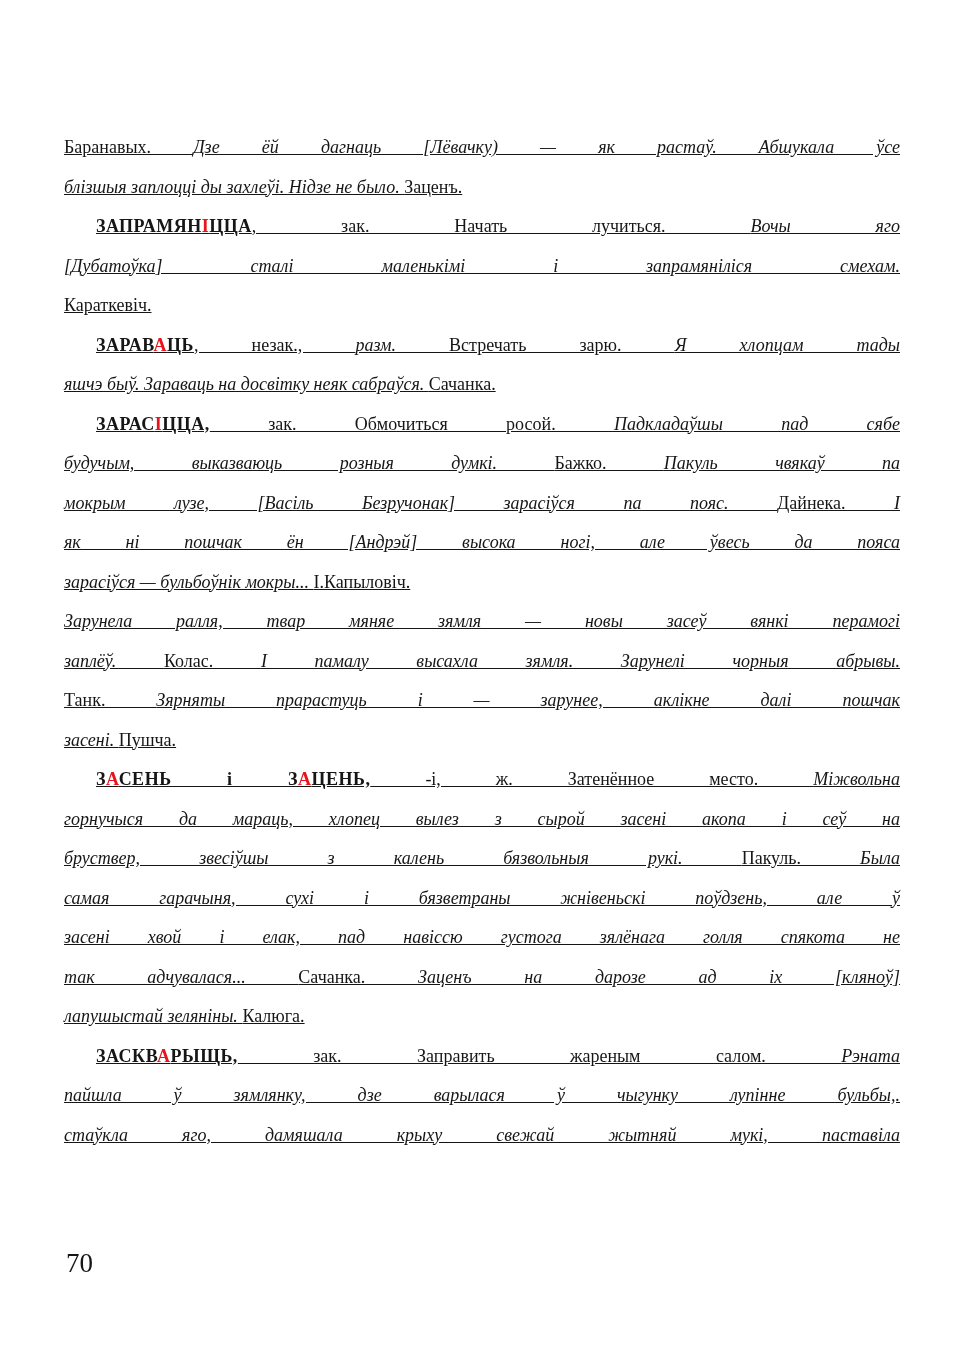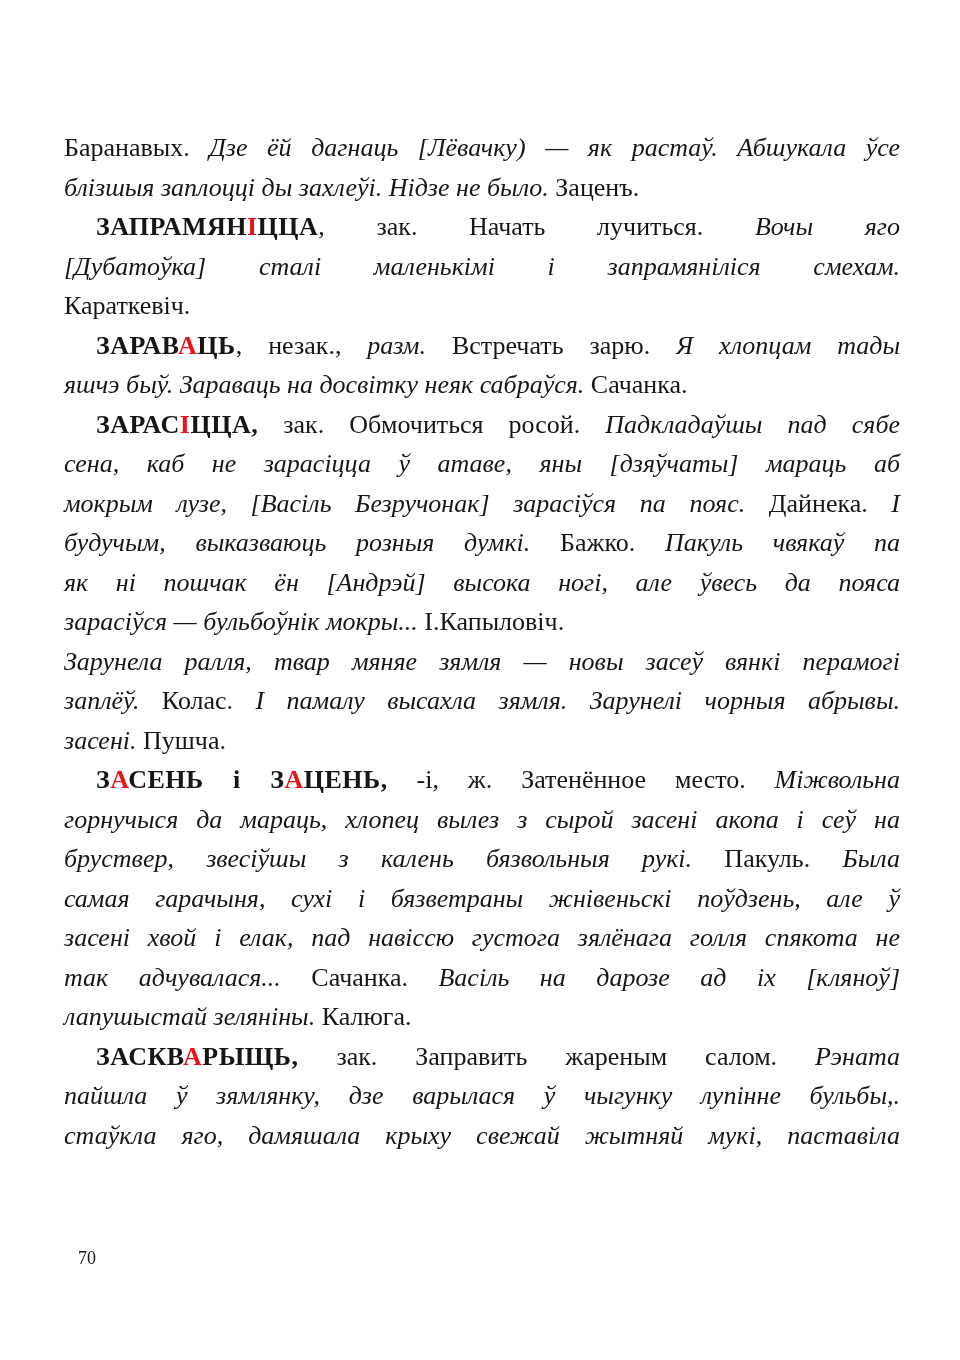--- a/index.html
+++ b/index.html
@@ -10,40 +10,41 @@
     background: #ffffff;
     font-family: "Liberation Serif", serif;
     color: #161616;
     overflow: hidden;
   }
   .text-block {
     position: absolute;
     left: 64px;
     top: 128px;
     width: 836px;
-    font-size: 26px;
+    font-size: 18px;
     line-height: 39.5px;
+    text-decoration: underline;
   }
   .paragraph { margin: 0; }
   .line {
     text-align: justify;
     text-align-last: justify;
     white-space: normal;
   }
   .line.end { text-align-last: left; }
   .line.indent { text-indent: 32px; }
   .rp { font-style: normal; }
   .ri { font-style: italic; }
   .rb { font-weight: bold; letter-spacing: 0.5px; }
   .red { color: var(--accent-red, #e8131b); }
   .page-number {
     position: absolute;
-    left: 78px;
+    left: 66px;
     top: 1248px;
-    font-size: 18px;
+    font-size: 27px;
     color: #161616;
   }
 </style>
 </head>
 <body>
 
 <div class="page" style="background: rgb(255, 255, 255); color: rgb(22, 22, 22);">
   <div class="text-block">
       <div class="paragraph">
         <div class="line"><span class="rp">Баранавых. </span><span class="ri">Дзе ёй дагнаць [Лёвачку) — як растаў. Абшукала ўсе</span></div>
@@ -53,38 +54,38 @@
         <div class="line indent"><span class="rb">ЗАПРАМЯН</span><span class="rb red">І</span><span class="rb">ЦЦА</span><span class="rp">, зак. Начать лучиться. </span><span class="ri">Вочы яго</span></div>
         <div class="line"><span class="ri">[Дубатоўка] сталі маленькімі і запрамяніліся смехам.</span></div>
         <div class="line end"><span class="rp">Караткевіч.</span></div>
       </div>
       <div class="paragraph">
         <div class="line indent"><span class="rb">ЗАРАВ</span><span class="rb red">А</span><span class="rb">ЦЬ</span><span class="rp">, незак., </span><span class="ri">разм. </span><span class="rp">Встречать зарю. </span><span class="ri">Я хлопцам тады</span></div>
         <div class="line end"><span class="ri">яшчэ быў. Зараваць на досвітку неяк сабраўся. </span><span class="rp">Сачанка.</span></div>
       </div>
       <div class="paragraph">
         <div class="line indent"><span class="rb">ЗАРАС</span><span class="rb red">І</span><span class="rb">ЦЦА,</span><span class="rp"> зак. Обмочиться росой. </span><span class="ri">Падкладаўшы пад сябе</span></div>
-        <div class="line"><span class="ri">сена, каб не зарасіцца ў атаве, яны [дзяўчаты] мараць аб</span></div>
+        <div class="line"><span class="ri">будучым, выказваюць розныя думкі. </span><span class="rp">Бажко. </span><span class="ri">Пакуль чвякаў па</span></div>
         <div class="line"><span class="ri">мокрым лузе, [Васіль Безручонак] зарасіўся па пояс. </span><span class="rp">Дайнека. </span><span class="ri">І</span></div>
-        <div class="line"><span class="ri">будучым, выказваюць розныя думкі. </span><span class="rp">Бажко. </span><span class="ri">Пакуль чвякаў па</span></div>
         <div class="line"><span class="ri">як ні пошчак ён [Андрэй] высока ногі, але ўвесь да пояса</span></div>
         <div class="line end"><span class="ri">зарасіўся — бульбоўнік мокры... </span><span class="rp">І.Капыловіч.</span></div>
       </div>
       <div class="paragraph">
         <div class="line"><span class="ri">Зарунела ралля, твар мяняе зямля — новы засеў вянкі перамогі</span></div>
         <div class="line"><span class="ri">заплёў. </span><span class="rp">Колас. </span><span class="ri">І памалу высахла зямля. Зарунелі чорныя абрывы.</span></div>
+        <div class="line"><span class="rp">Танк. </span><span class="ri">Зярняты прарастуць і — зарунее, аклікне далі пошчак</span></div>
         <div class="line end"><span class="ri">засені. </span><span class="rp">Пушча.</span></div>
       </div>
       <div class="paragraph">
         <div class="line indent"><span class="rb">З</span><span class="rb red">А</span><span class="rb">СЕНЬ і З</span><span class="rb red">А</span><span class="rb">ЦЕНЬ,</span><span class="rp"> -і, ж. Затенённое место. </span><span class="ri">Міжвольна</span></div>
         <div class="line"><span class="ri">горнучыся да мараць, хлопец вылез з сырой засені акопа і сеў на</span></div>
         <div class="line"><span class="ri">бруствер, звесіўшы з калень бязвольныя рукі. </span><span class="rp">Пакуль. </span><span class="ri">Была</span></div>
         <div class="line"><span class="ri">самая гарачыня, сухі і бязветраны жнівеньскі поўдзень, але ў</span></div>
         <div class="line"><span class="ri">засені хвой і елак, пад навіссю густога зялёнага голля спякота не</span></div>
-        <div class="line"><span class="ri">так адчувалася... </span><span class="rp">Сачанка. </span><span class="ri">Васіль на дарозе ад іх [кляноў]</span></div>
+        <div class="line"><span class="ri">так адчувалася... </span><span class="rp">Сачанка. </span><span class="ri">Заценъ на дарозе ад іх [кляноў]</span></div>
         <div class="line end"><span class="ri">лапушыстай зеляніны. </span><span class="rp">Калюга.</span></div>
       </div>
       <div class="paragraph">
         <div class="line indent"><span class="rb">ЗАСКВ</span><span class="rb red">А</span><span class="rb">РЫЩЬ,</span><span class="rp"> зак. Заправить жареным салом. </span><span class="ri">Рэната</span></div>
         <div class="line"><span class="ri">пайшла ў зямлянку, дзе варылася ў чыгунку лупінне бульбы,.</span></div>
         <div class="line"><span class="ri">стаўкла яго, дамяшала крыху свежай жытняй мукі, паставіла</span></div>
       </div>
     </div>
   <div class="page-number">70</div>
 </div>

